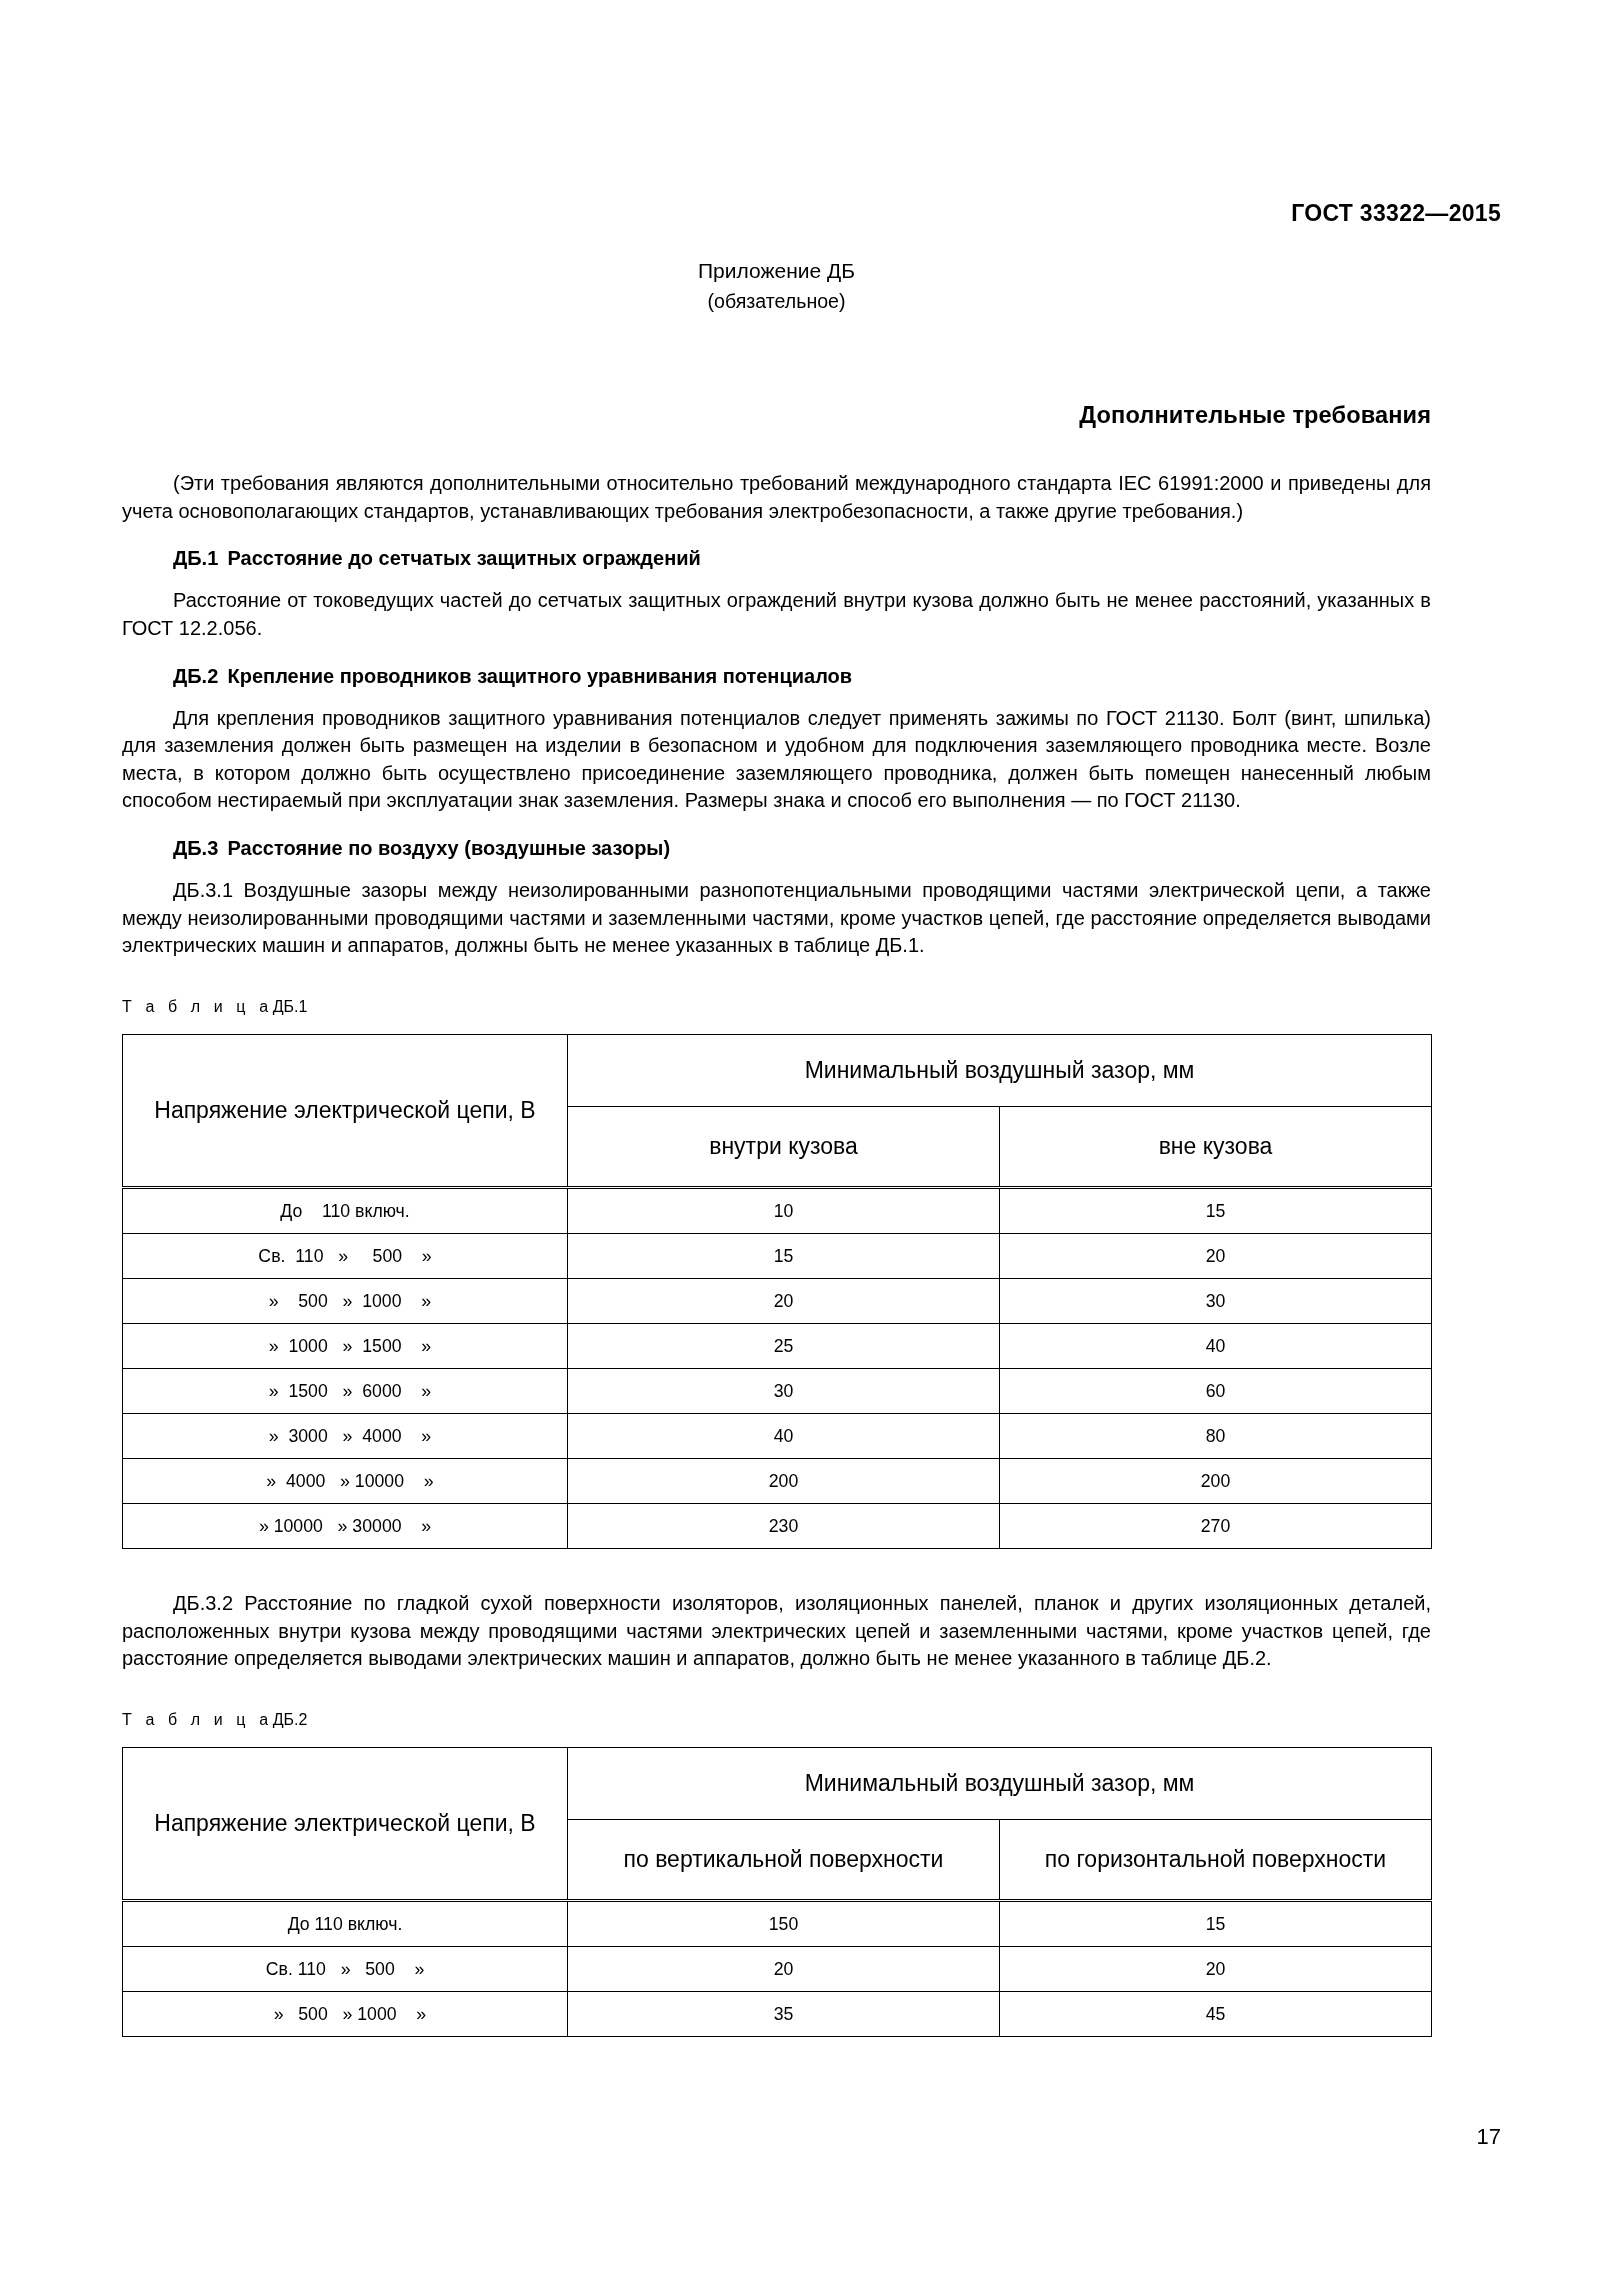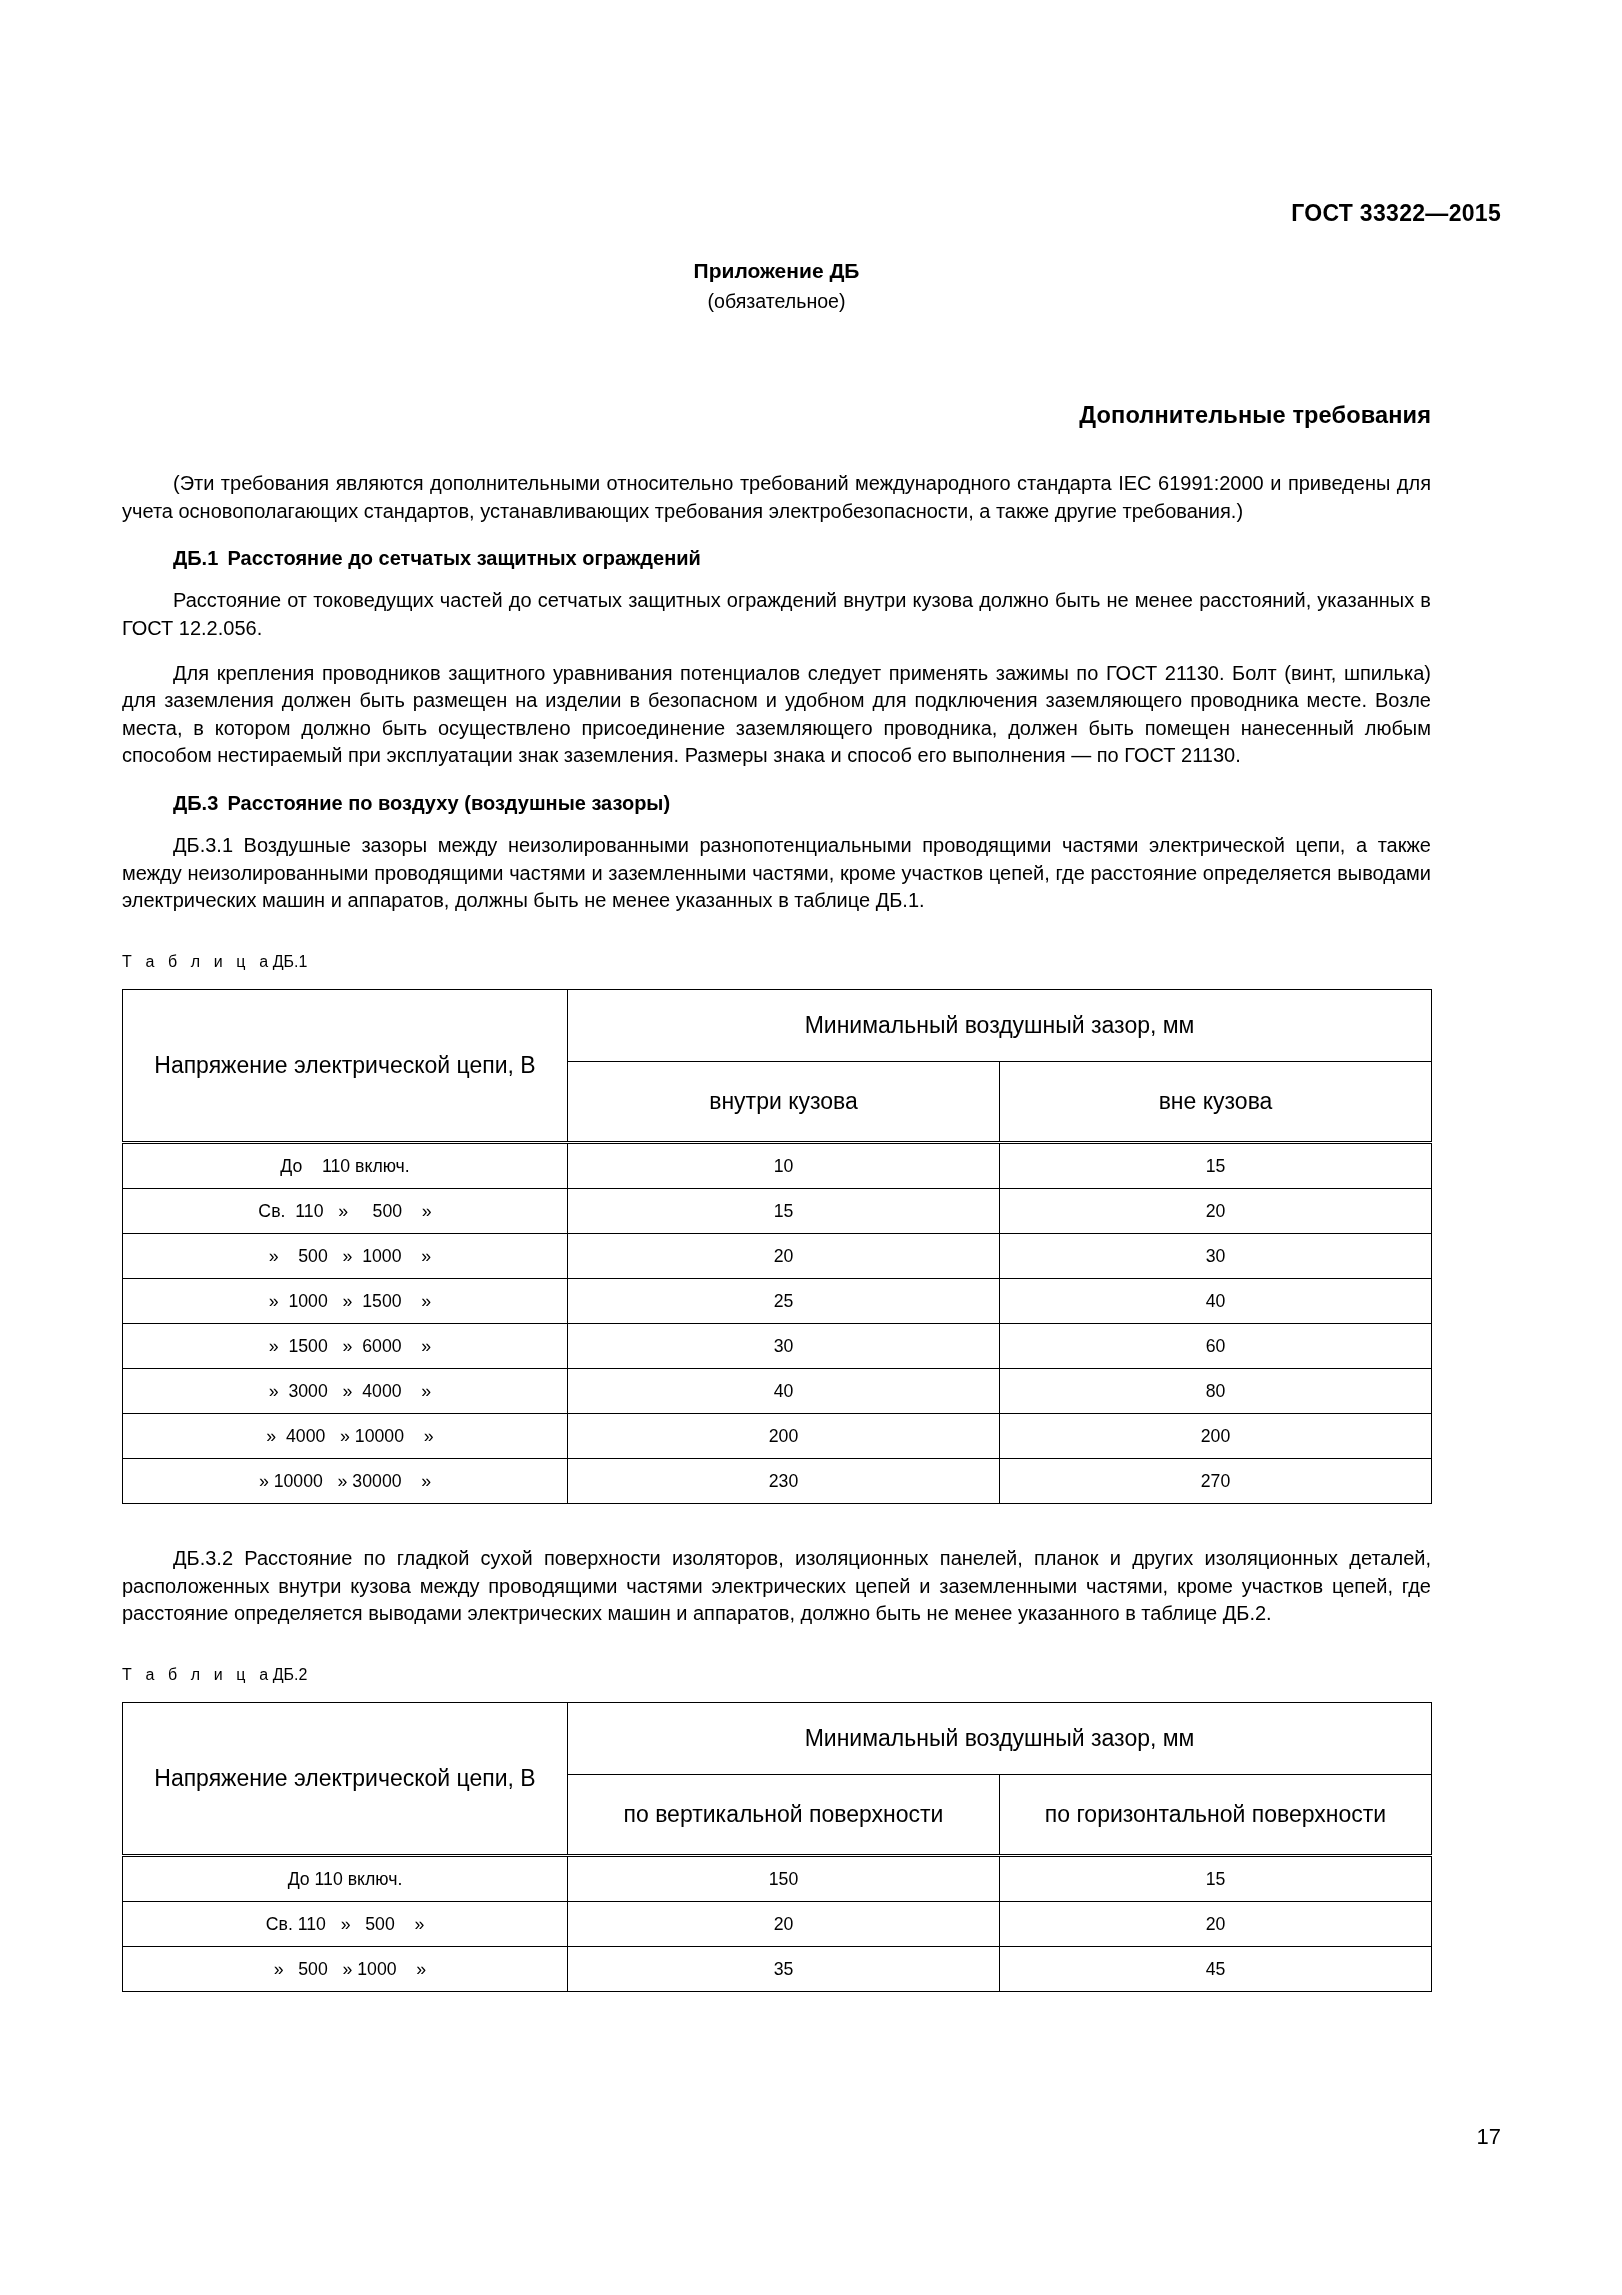--- a/index.html
+++ b/index.html
@@ -41,21 +41,21 @@
   .content {
     position: absolute;
     left: 122px;
     top: 216px;
     width: 1309px;
   }
 
   .annex-line {
     text-align: center;
     font-size: 21px;
-    font-weight: bold;
+    font-weight: normal;
     line-height: 1.42;
   }
   .annex-sub {
     text-align: center;
     font-size: 19.6px;
     font-weight: normal;
     line-height: 1.42;
     margin-top: 2.6px;
   }
 
@@ -173,20 +173,23 @@
 
     <div class="doc-title">Дополнительные требования</div>
 
     <p class="body-text first-para">(Эти требования являются дополнительными относительно требований международного стандарта IEC 61991:2000 и приведены для учета основополагающих стандартов, устанавливающих требования электробезопасности, а также другие требования.)</p>
 
     <h3 class="sub-head">
       <span class="num">ДБ.1</span><span>Расстояние до сетчатых защитных ограждений</span>
     </h3>
     <p class="body-text after-head">Расстояние от токоведущих частей до сетчатых защитных ограждений внутри кузова должно быть не менее расстояний, указанных в ГОСТ 12.2.056.</p>
 
+    <h3 class="sub-head">
+      <span class="num">ДБ.2</span><span>Крепление проводников защитного уравнивания потенциалов</span>
+    </h3>
     <p class="body-text after-head">Для крепления проводников защитного уравнивания потенциалов следует применять зажимы по ГОСТ 21130. Болт (винт, шпилька) для заземления должен быть размещен на изделии в безопасном и удобном для подключения заземляющего проводника месте. Возле места, в котором должно быть осуществлено присоединение заземляющего проводника, должен быть помещен нанесенный любым способом нестираемый при эксплуатации знак заземления. Размеры знака и способ его выполнения — по ГОСТ 21130.</p>
 
     <h3 class="sub-head">
       <span class="num">ДБ.3</span><span>Расстояние по воздуху (воздушные зазоры)</span>
     </h3>
     <p class="body-text after-head">ДБ.3.1  Воздушные зазоры между неизолированными разнопотенциальными проводящими частями электрической цепи, а также между неизолированными проводящими частями и заземленными частями, кроме участков цепей, где расстояние определяется выводами электрических машин и аппаратов, должны быть не менее указанных в таблице ДБ.1.</p>
 
     <div class="table-caption">
       <span class="tword">Т а б л и ц а</span><span>ДБ.1</span>
     </div>

